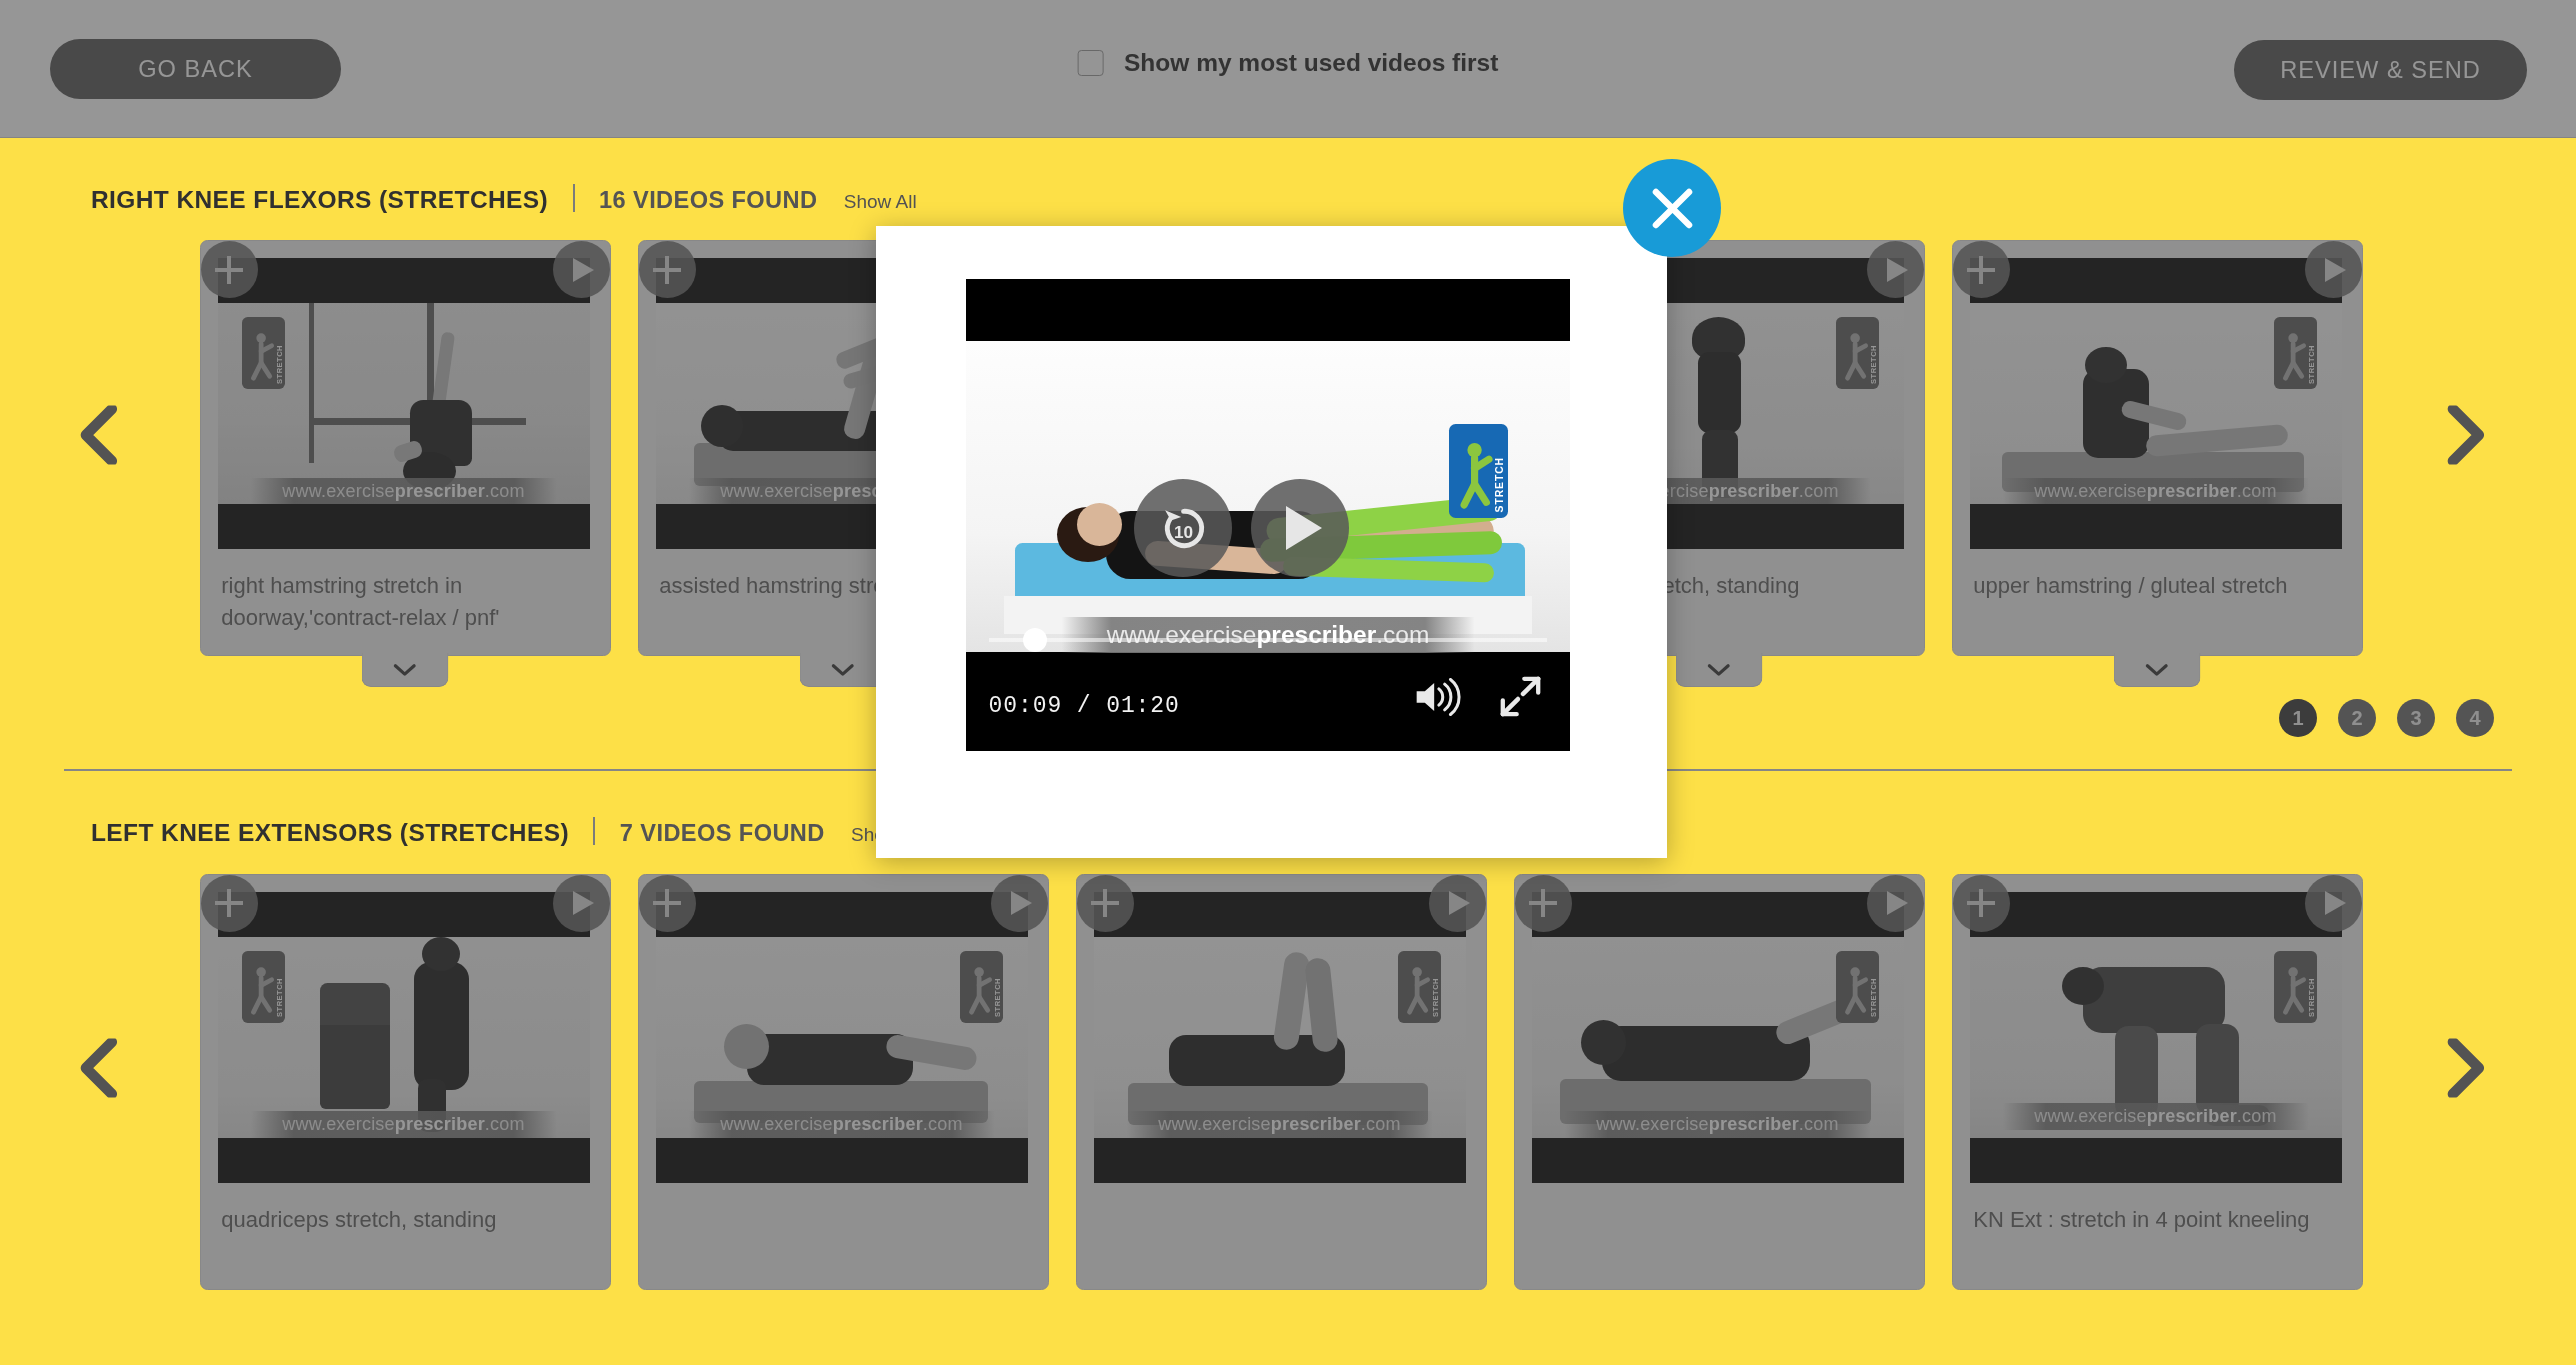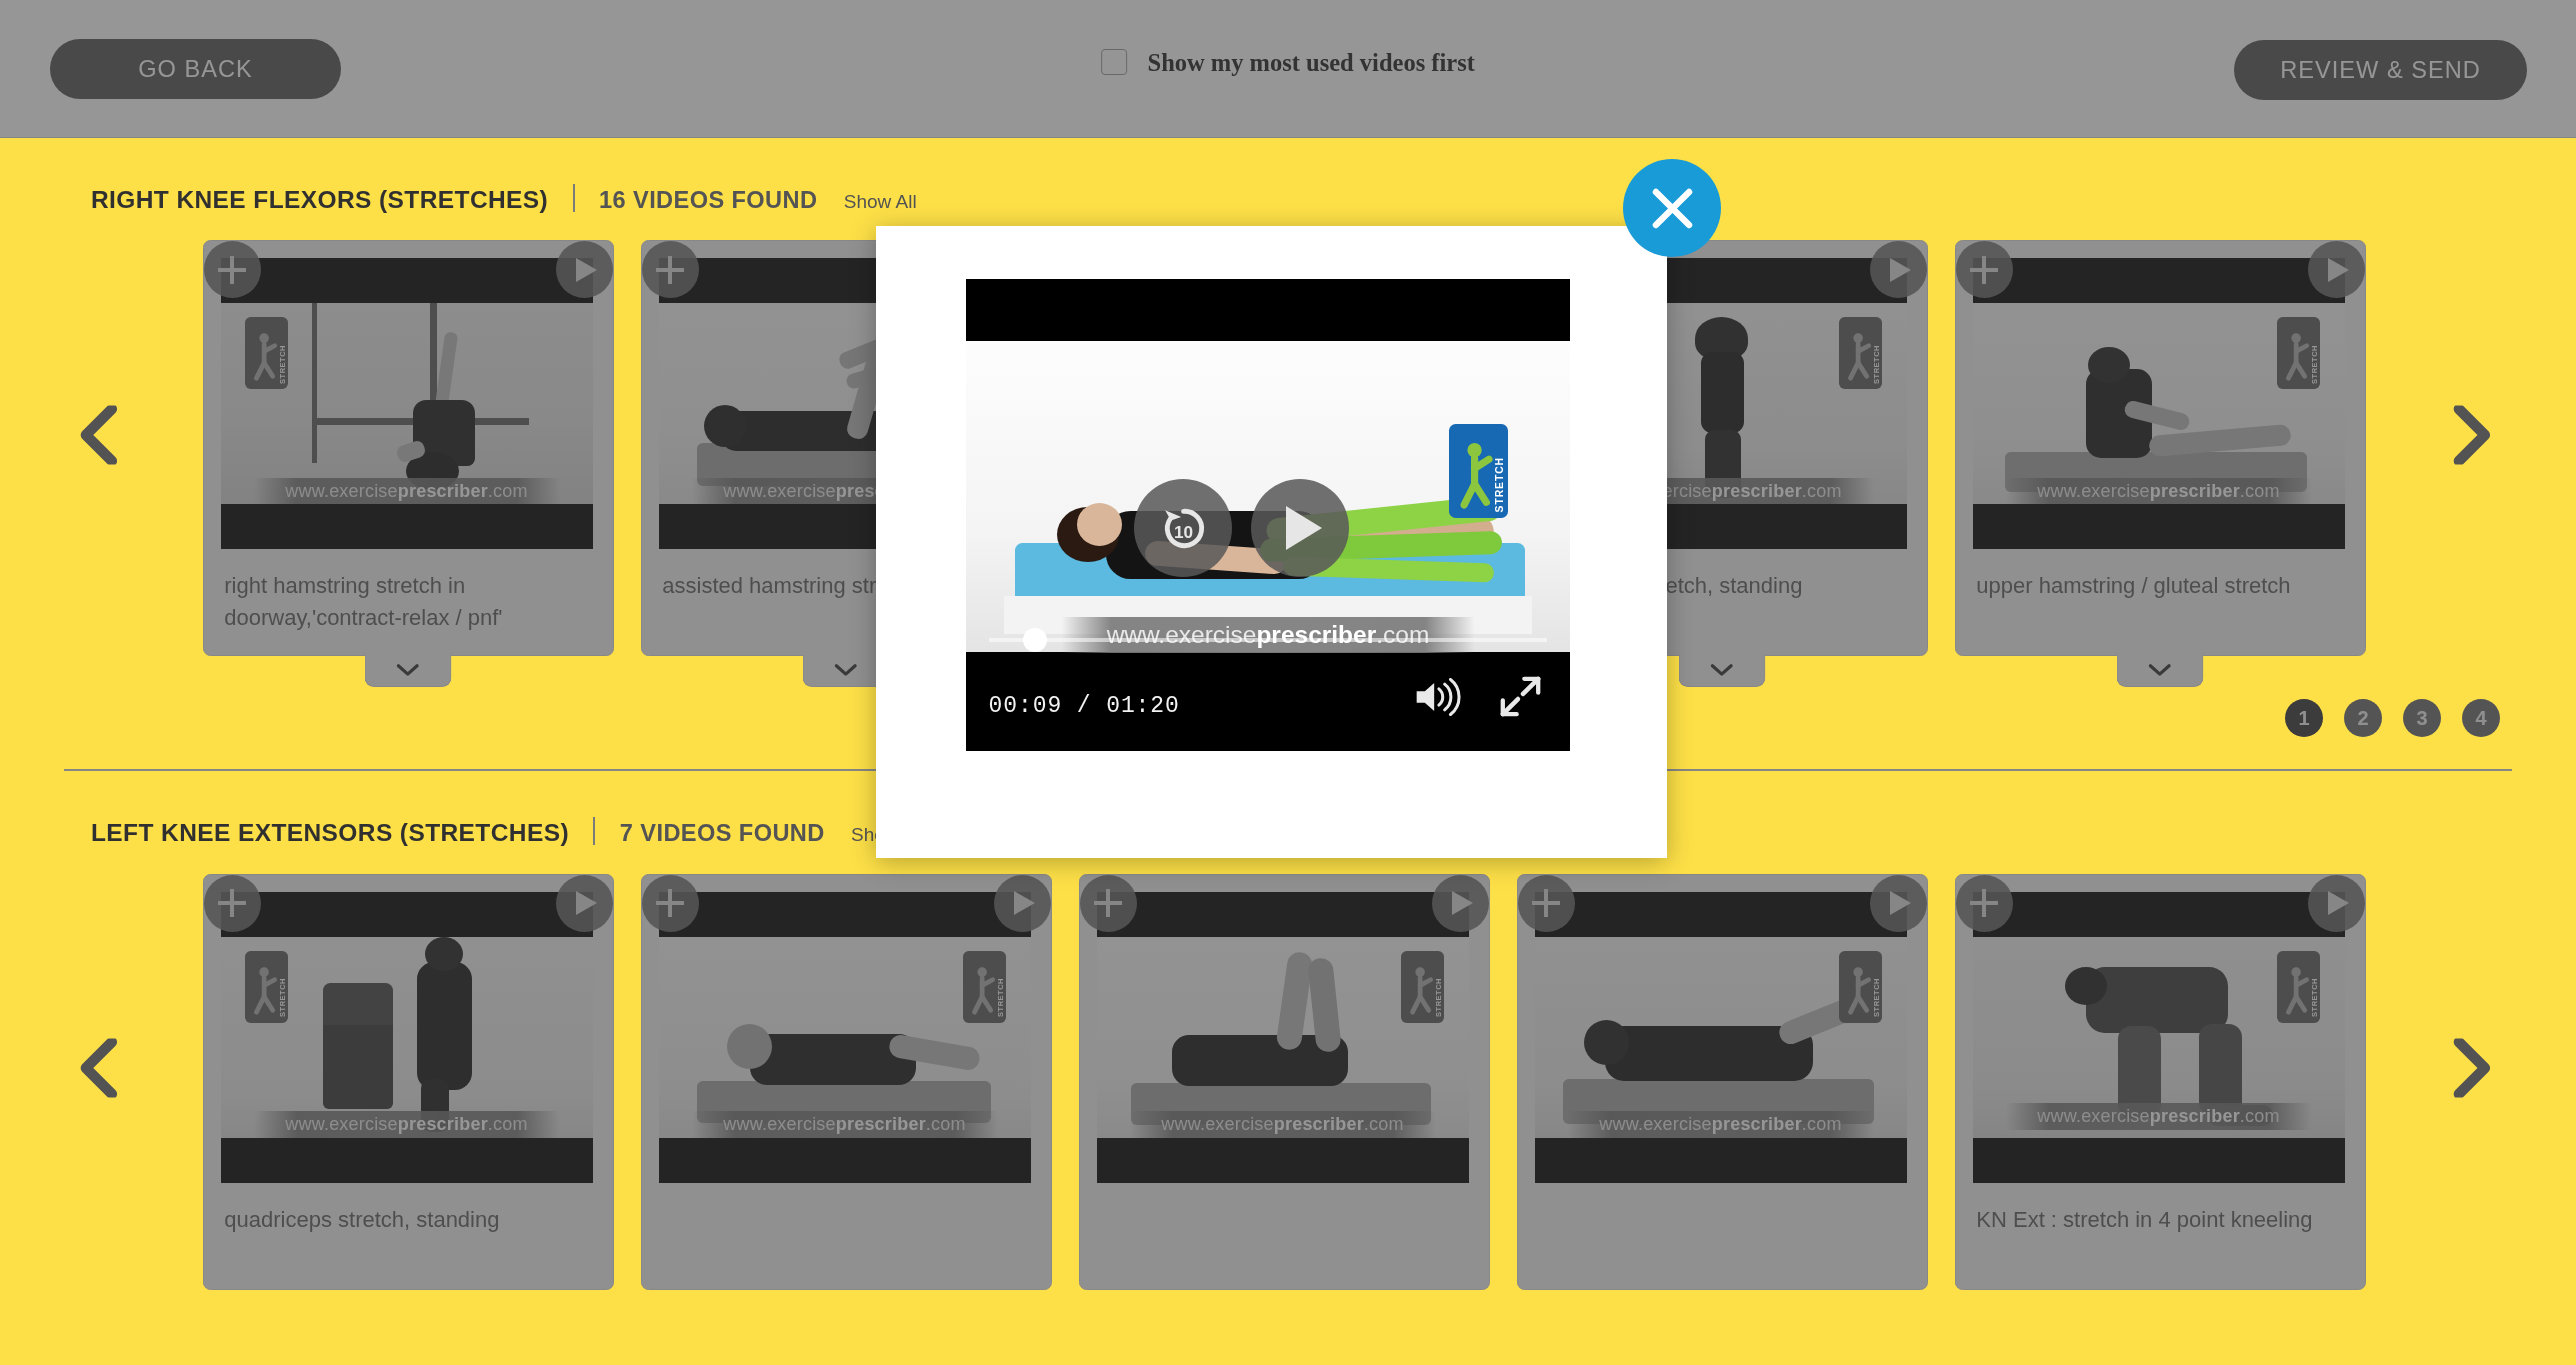--- a/index.html
+++ b/index.html
@@ -39,38 +39,37 @@
     cursor: pointer;
     height: 60px;
     display: flex; align-items: center; justify-content: center;
   }
   #go-back-btn { position: absolute; left: 50px; top: 39px; width: 291px; }
   #review-send-btn { position: absolute; right: 49px; top: 40px; width: 293px; }
 
   #checkbox-group {
     position: absolute; left: 50%; top: 49px;
     transform: translateX(-50%);
-    display: flex; align-items: flex-start; gap: 20px;
+    display: flex; align-items: center; gap: 20px;
     white-space: nowrap;
-    font-family: Liberation Serif, serif;
   }
   #most-used-checkbox {
     width: 26.4px; height: 26.4px;
     border: 1.9px solid #9a9a9a;
     border-radius: 3.8px;
     background: #fdfdfd;
     cursor: pointer;
     flex: none;
   }
   #most-used-label {
     font-size: 24.5px; font-weight: bold; color: #222; cursor: pointer;
   }
 
   
-  .section { position: relative; padding: 0 8px 0 0; }
+  .section { position: relative; padding: 0 14px 0 0; }
   .section-divider { height: 1.9px; background: #dcdcdc; margin: 0 64px; }
 
   .section-head {
     display: flex; align-items: baseline;
     padding: 42px 0 0 91px;
     gap: 0;
   }
   .sec-title {
     font-size: 24.5px; font-weight: bold; color: #1b1b1b;
     letter-spacing: 0.4px;

